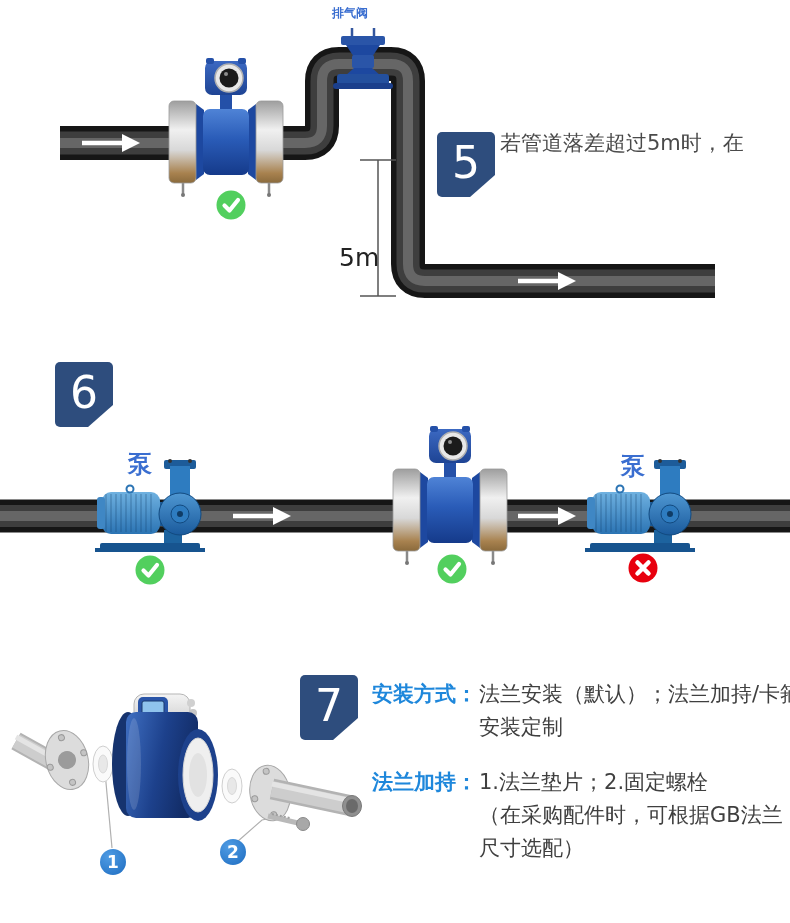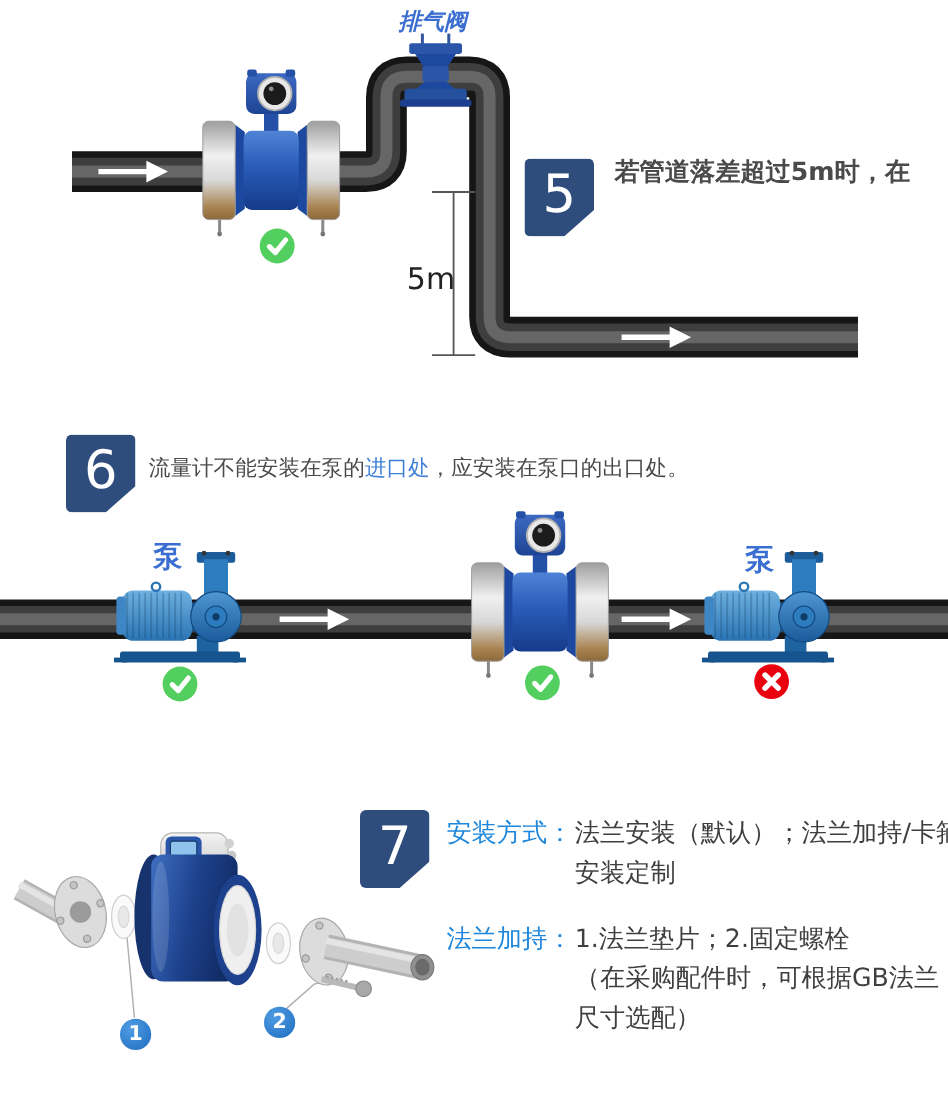--- a/index.html
+++ b/index.html
@@ -11,25 +11,25 @@
     width:58px;height:65px;background:#2e4d7d;color:#fff;
     display:flex;align-items:center;justify-content:center;
     font-size:44px;font-weight:400;line-height:1;
     clip-path:polygon(0 0,100% 0,100% 66%,57% 100%,0 100%);
     border-radius:5px;padding-bottom:4px;box-sizing:border-box;
   }
   .body-text{color:#4a4a4a;font-size:21px;line-height:35px;white-space:nowrap;}
   .sec6-text{color:#4a4a4a;font-size:18px;line-height:30px;white-space:nowrap;}
   .blue-hl{color:#3f7fd8;}
   .blue-label{color:#3a6ed0;font-weight:600;}
-  .valve-label{font-size:19px;font-style:italic;}
+  .valve-label{font-size:12px;}
   .pump-label{font-size:24px;}
-  .dim-label{color:#222;font-size:25px;}
+  .dim-label{color:#222;font-size:25px;margin-top:25px;}
   .row7{display:flex;align-items:flex-start;}
-  .row7 .lbl{color:#1e87db;font-weight:normal;font-size:21px;line-height:33px;white-space:nowrap;}
+  .row7 .lbl{color:#1e87db;font-weight:bold;font-size:21px;line-height:33px;white-space:nowrap;}
   .row7 .val{color:#3f3f3f;font-size:21px;line-height:33px;width:324px;margin-left:2px;}
   .row7 .val p{margin:0;}
   .marker{
     width:26px;height:26px;border-radius:50%;
     background:radial-gradient(circle at 35% 30%,#4f9ce4,#1e6cc0);
     color:#fff;font-size:17px;font-weight:bold;
     display:flex;align-items:center;justify-content:center;
   }
 </style>
 </head>
@@ -230,31 +230,28 @@
         <line x1="272" y1="814" x2="290" y2="818" stroke="#9f9f9f" stroke-width="2" stroke-dasharray="2,2"></line>
         <circle cx="303" cy="824" r="6.5" fill="#a8a8a8" stroke="#8a8a8a"></circle>
       </g>
     </g>
   </svg>
 
   <div class="abs blue-label valve-label" style="left:332px;top:5px;">排气阀</div>
 
   <div class="abs badge" style="left:437px;top:132px;">5</div>
 
-  <div class="abs body-text" style="left:512px;top:126px;font-weight:bold;">
+  <div class="abs body-text" style="left:500px;top:126px;">
     <div>若管道落差超过5m时，在</div>
   </div>
 
   <div class="abs dim-label" style="left:339px;top:218px;">5m</div>
 
   <div class="abs badge" style="left:55px;top:362px;">6</div>
 
-  <div class="abs sec6-text" style="left:124px;top:376px;">
-    <span>流量计不能安装在泵的</span><span class="blue-hl">进口处</span><span>，应安装在泵口的出口处。</span>
-  </div>
 
   <div class="abs blue-label pump-label" style="left:128px;top:448px;">泵</div>
   <div class="abs blue-label pump-label" style="left:621px;top:450px;">泵</div>
 
   <div class="abs badge" style="left:300px;top:675px;">7</div>
 
   <div class="abs row7" style="left:372px;top:678px;">
     <span class="lbl">安装方式：</span>
     <div class="val">法兰安装（默认）；法兰加持/卡箍安装定制</div>
   </div>

